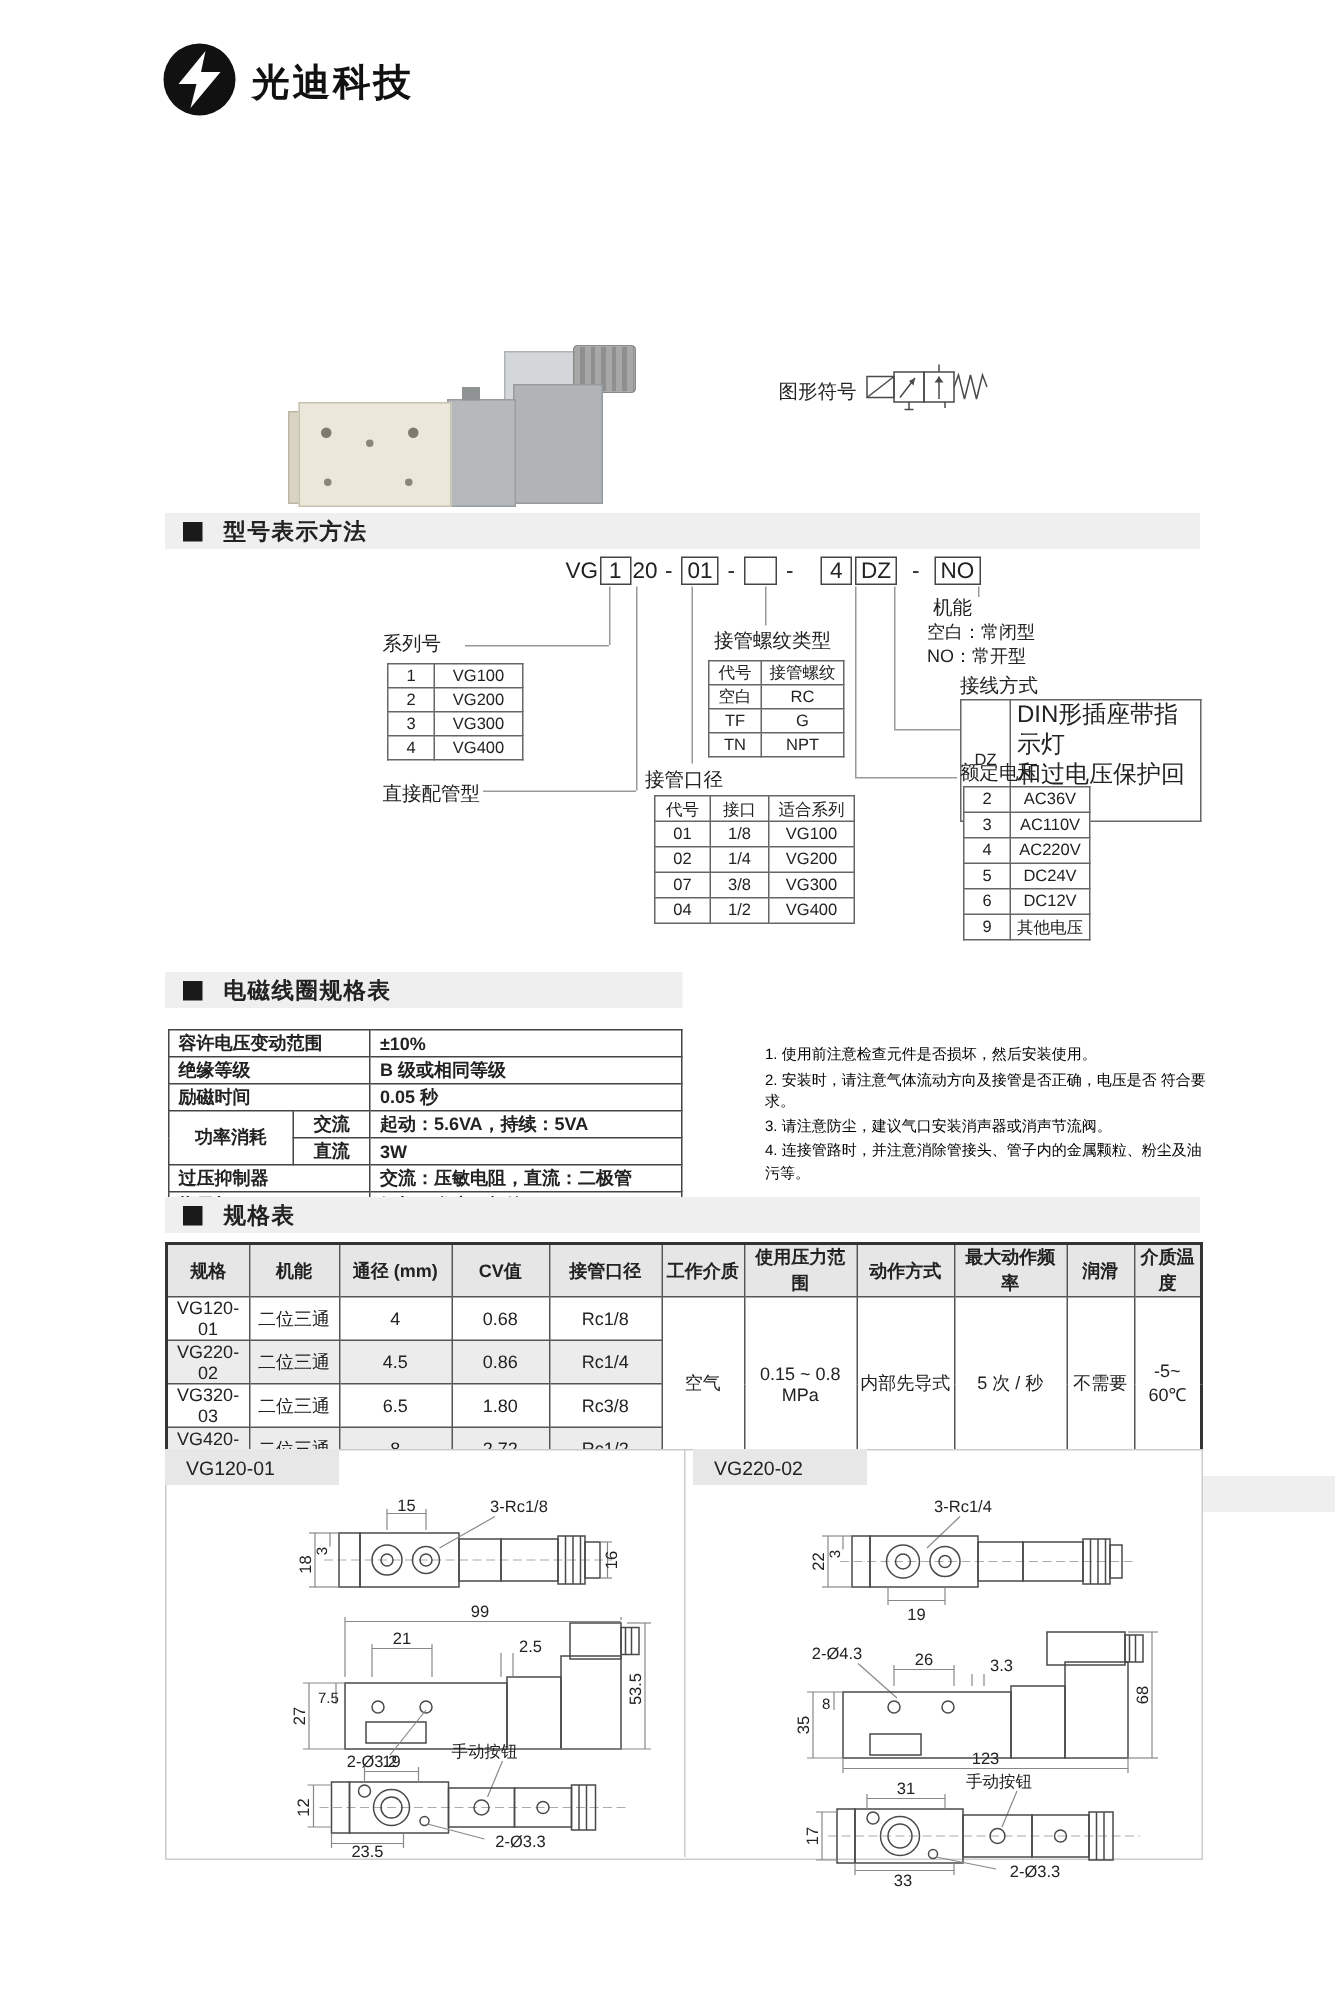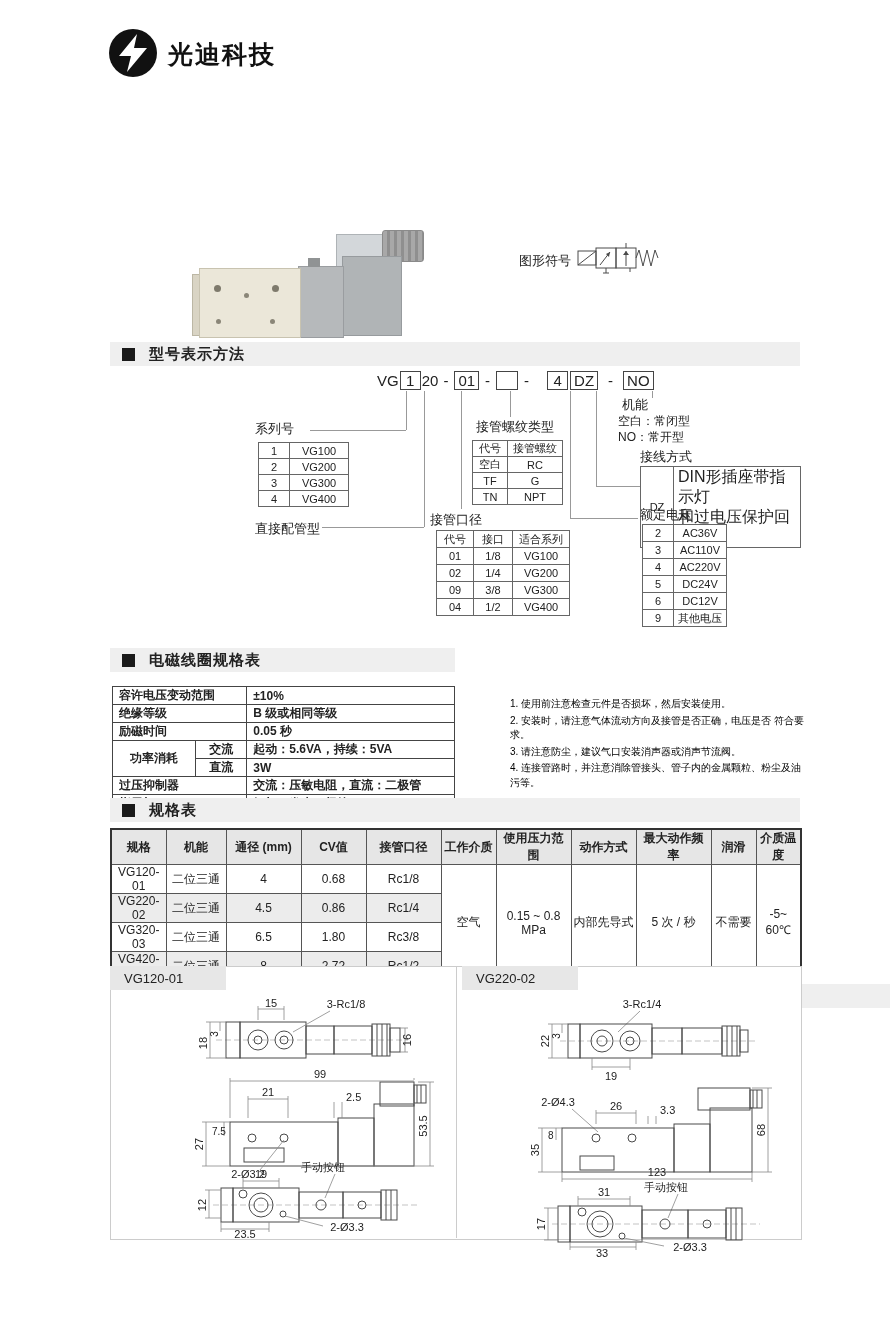--- a/index.html
+++ b/index.html
@@ -184,21 +184,21 @@
           <td style="height:16px;">01</td>
           <td>1/8</td>
           <td>VG100</td>
         </tr>
     <tr>
           <td style="height:16px;">02</td>
           <td>1/4</td>
           <td>VG200</td>
         </tr>
     <tr>
-          <td style="height:16px;">09</td>
+          <td style="height:16px;">07</td>
           <td>3/8</td>
           <td>VG300</td>
         </tr>
     <tr>
           <td style="height:16px;">04</td>
           <td>1/2</td>
           <td>VG400</td>
         </tr>
   </tbody>
     </table>

